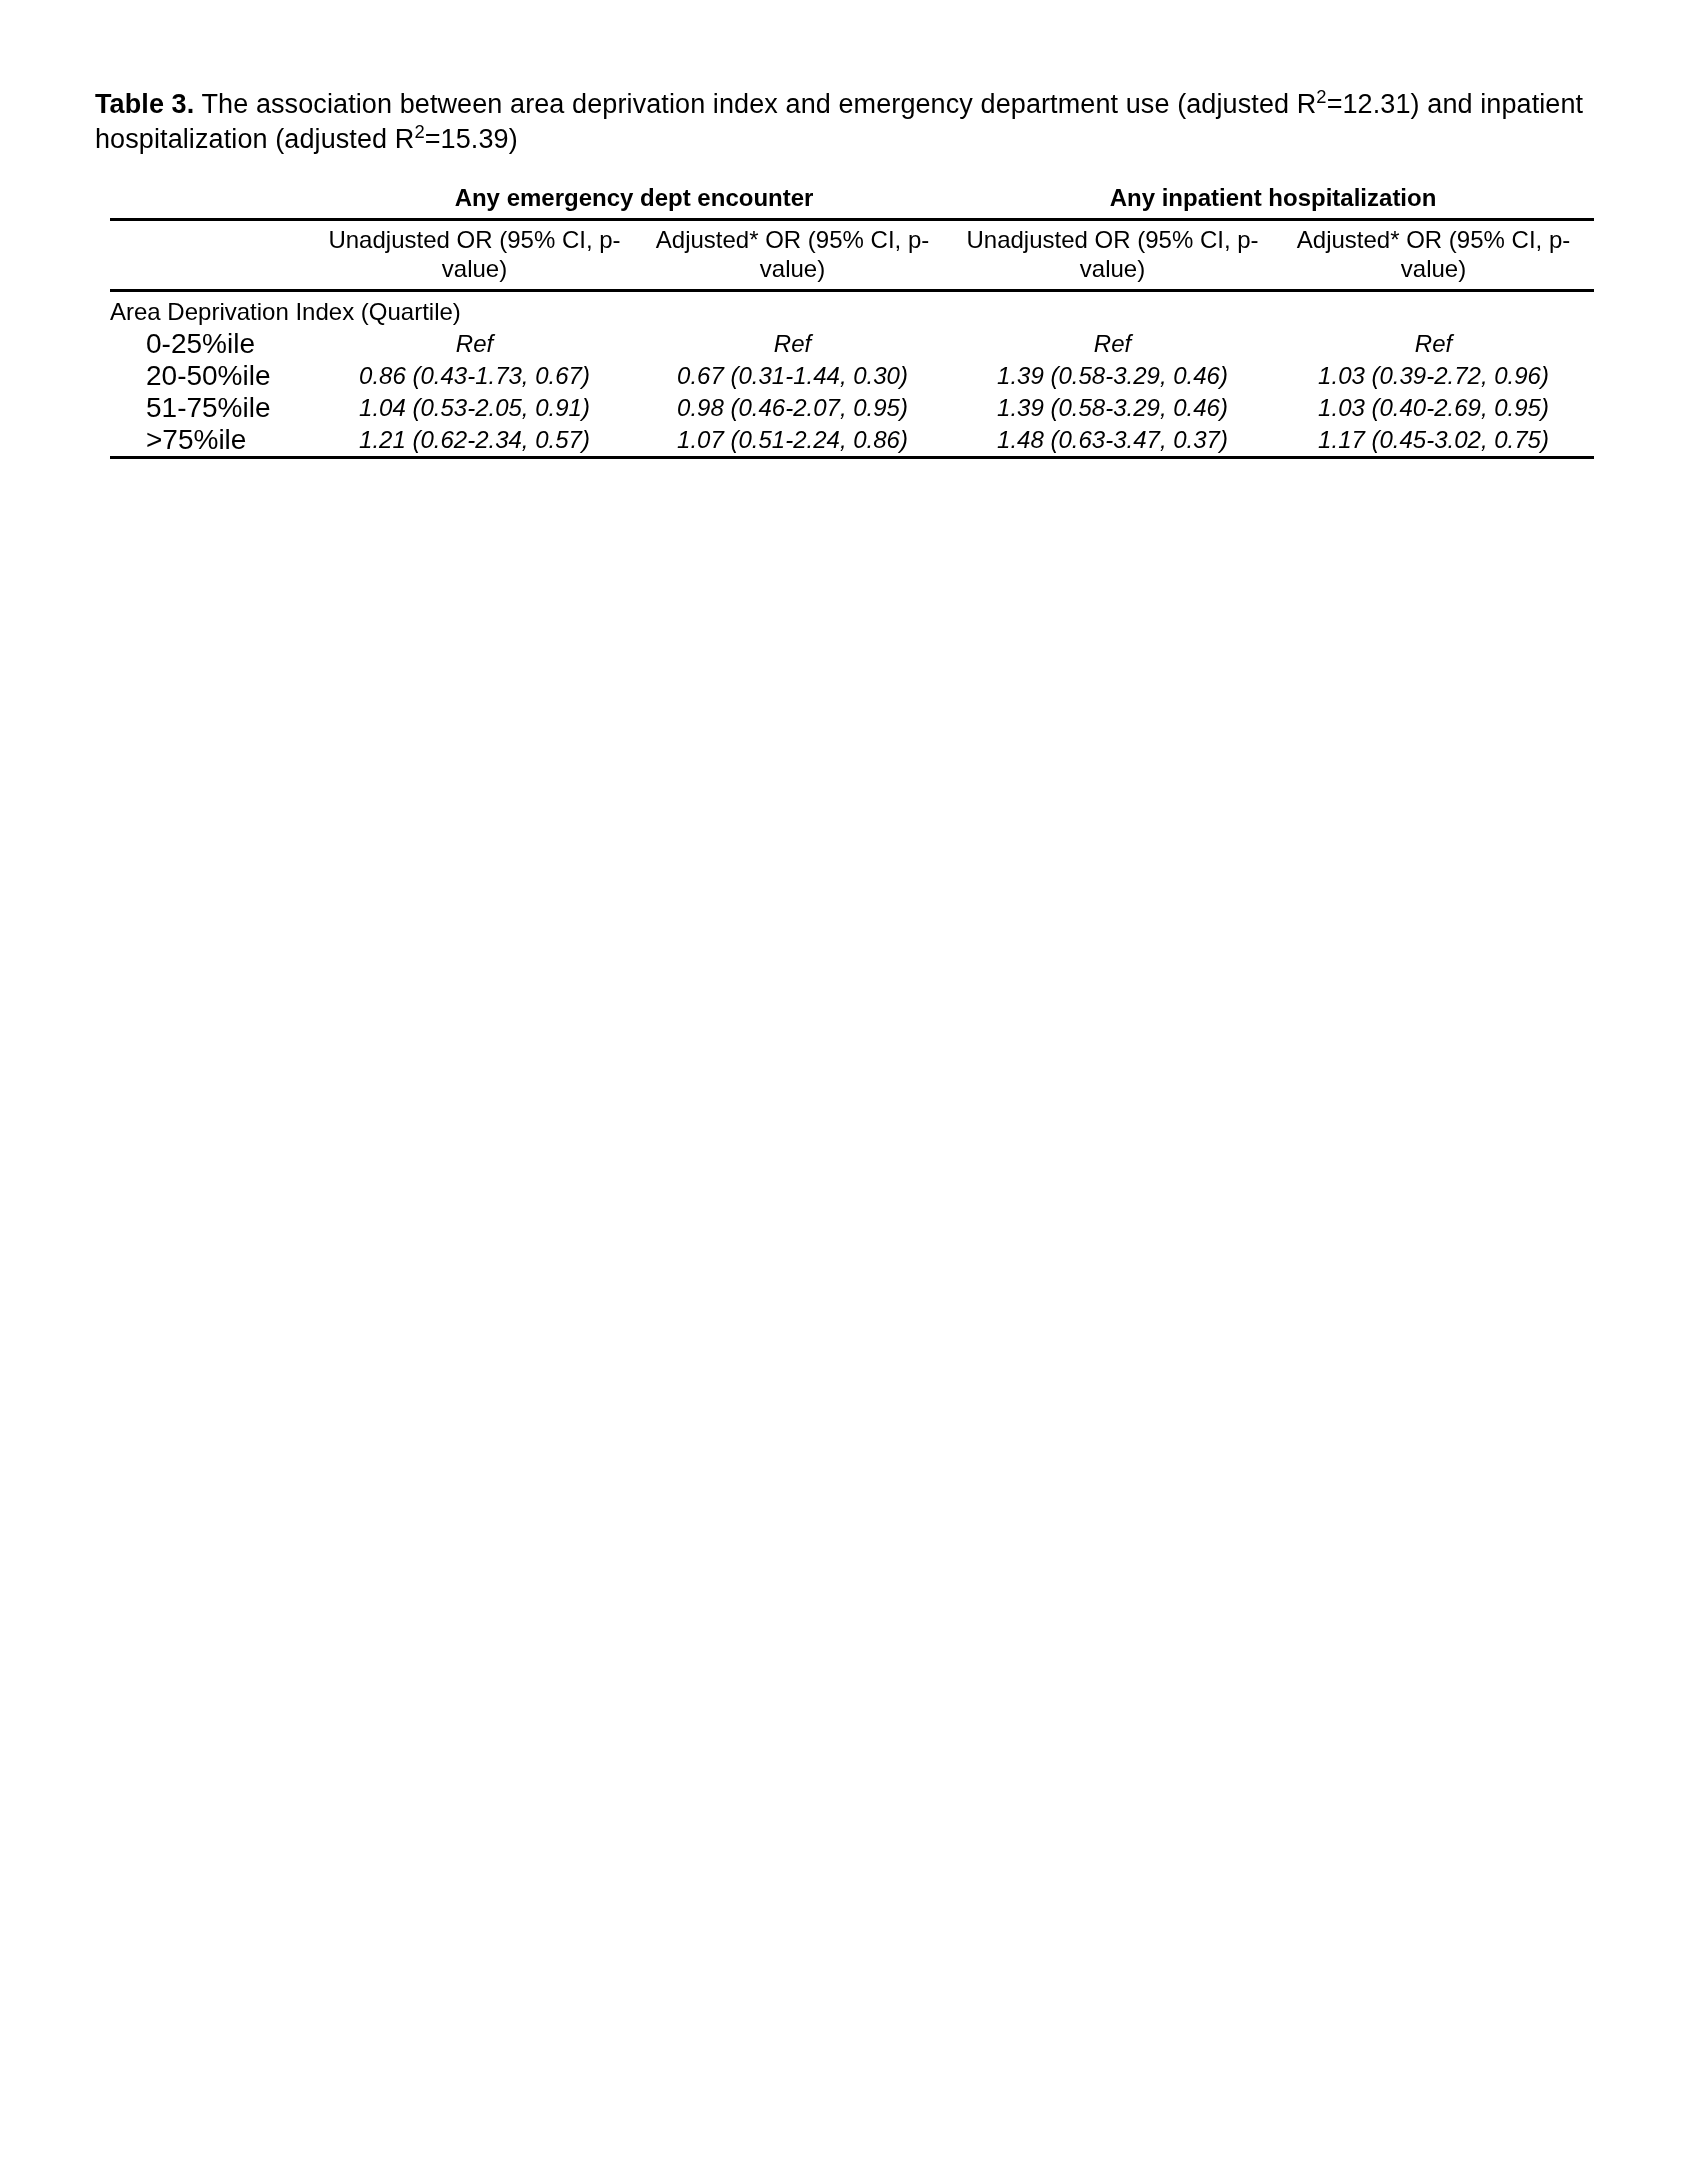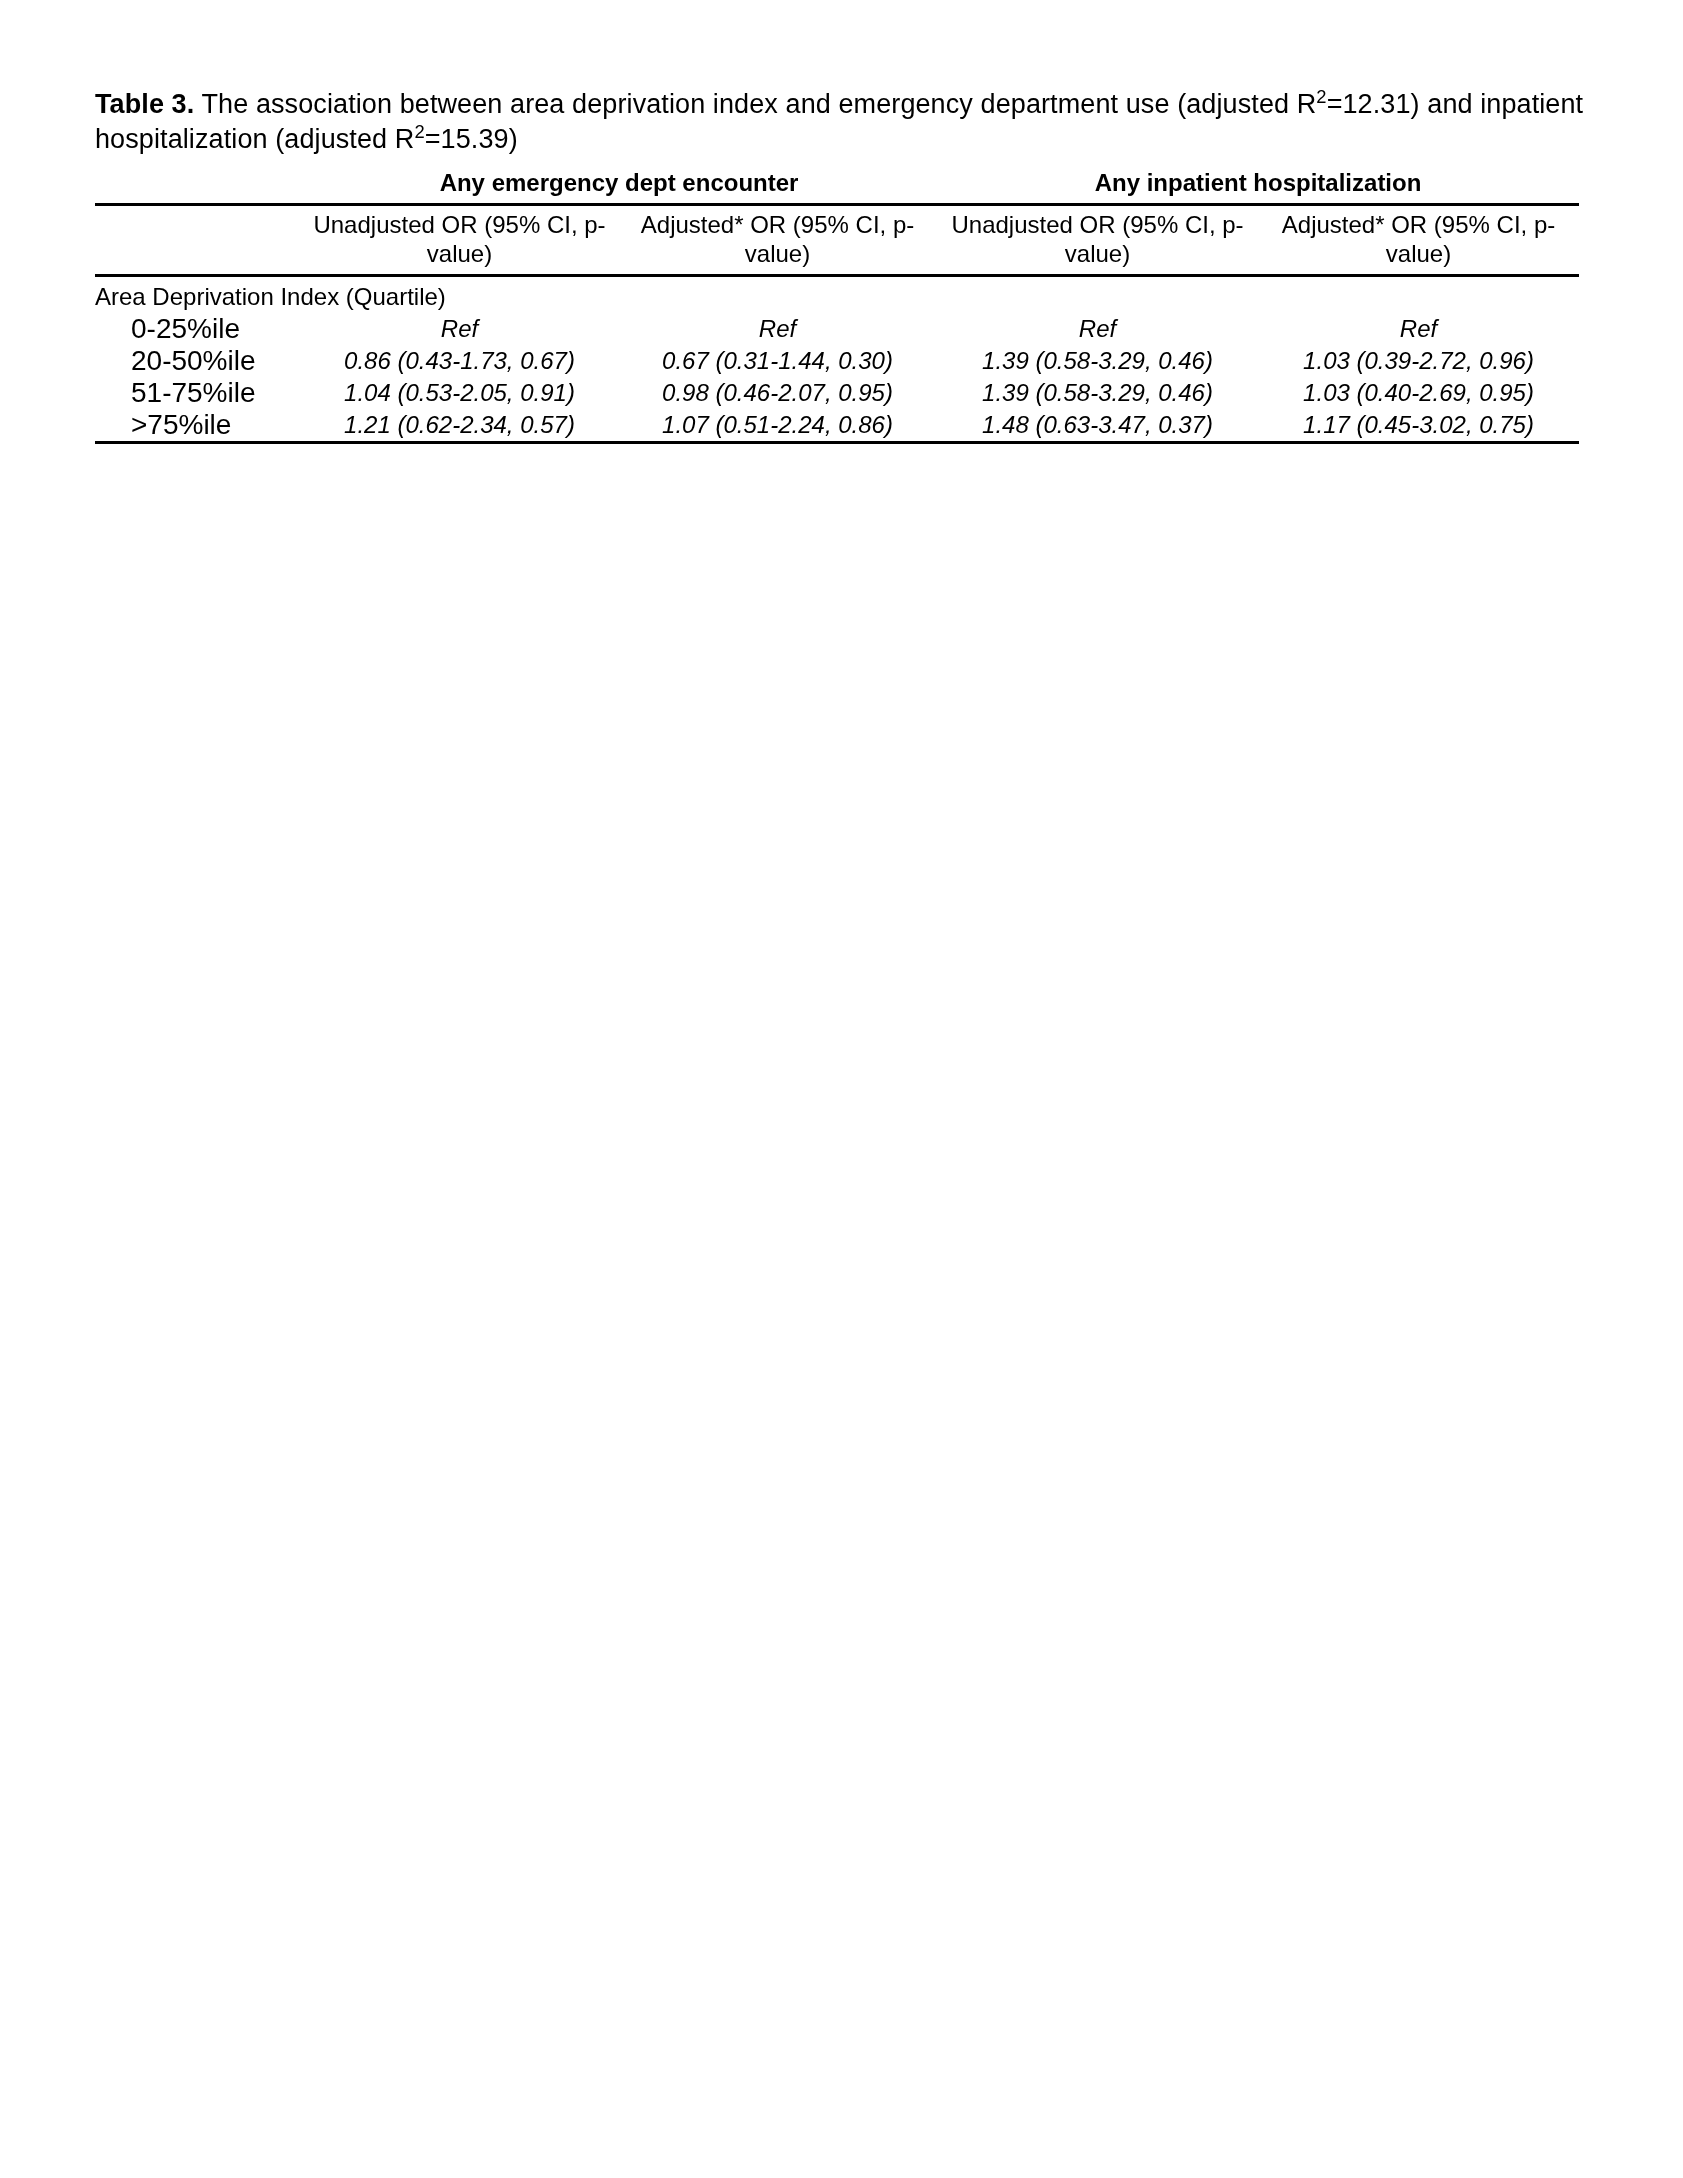--- a/index.html
+++ b/index.html
@@ -24,36 +24,37 @@
   }
   .content {
     position: absolute;
     left: 95px;
     top: 87px;
     width: 1495px;
   }
   .caption {
     font-size: 27px;
     line-height: 1.30;
-    margin-bottom: 8px;
+    margin-bottom: 23px;
     letter-spacing: 0.1px;
   }
   .caption .lead {
     font-weight: bold;
   }
   sup {
     font-size: 0.68em;
     vertical-align: super;
     line-height: 0;
   }
   table.data {
     border-collapse: collapse;
     width: 1483px;
     table-layout: fixed;
     font-size: 24px;
+    margin-left: 15px;
   }
   table.data td, table.data th {
     padding: 0;
     vertical-align: middle;
   }
   .grp-head {
     text-align: center;
     font-weight: bold;
     font-size: 24px;
     padding: 4px 0 6px 0 !important;

